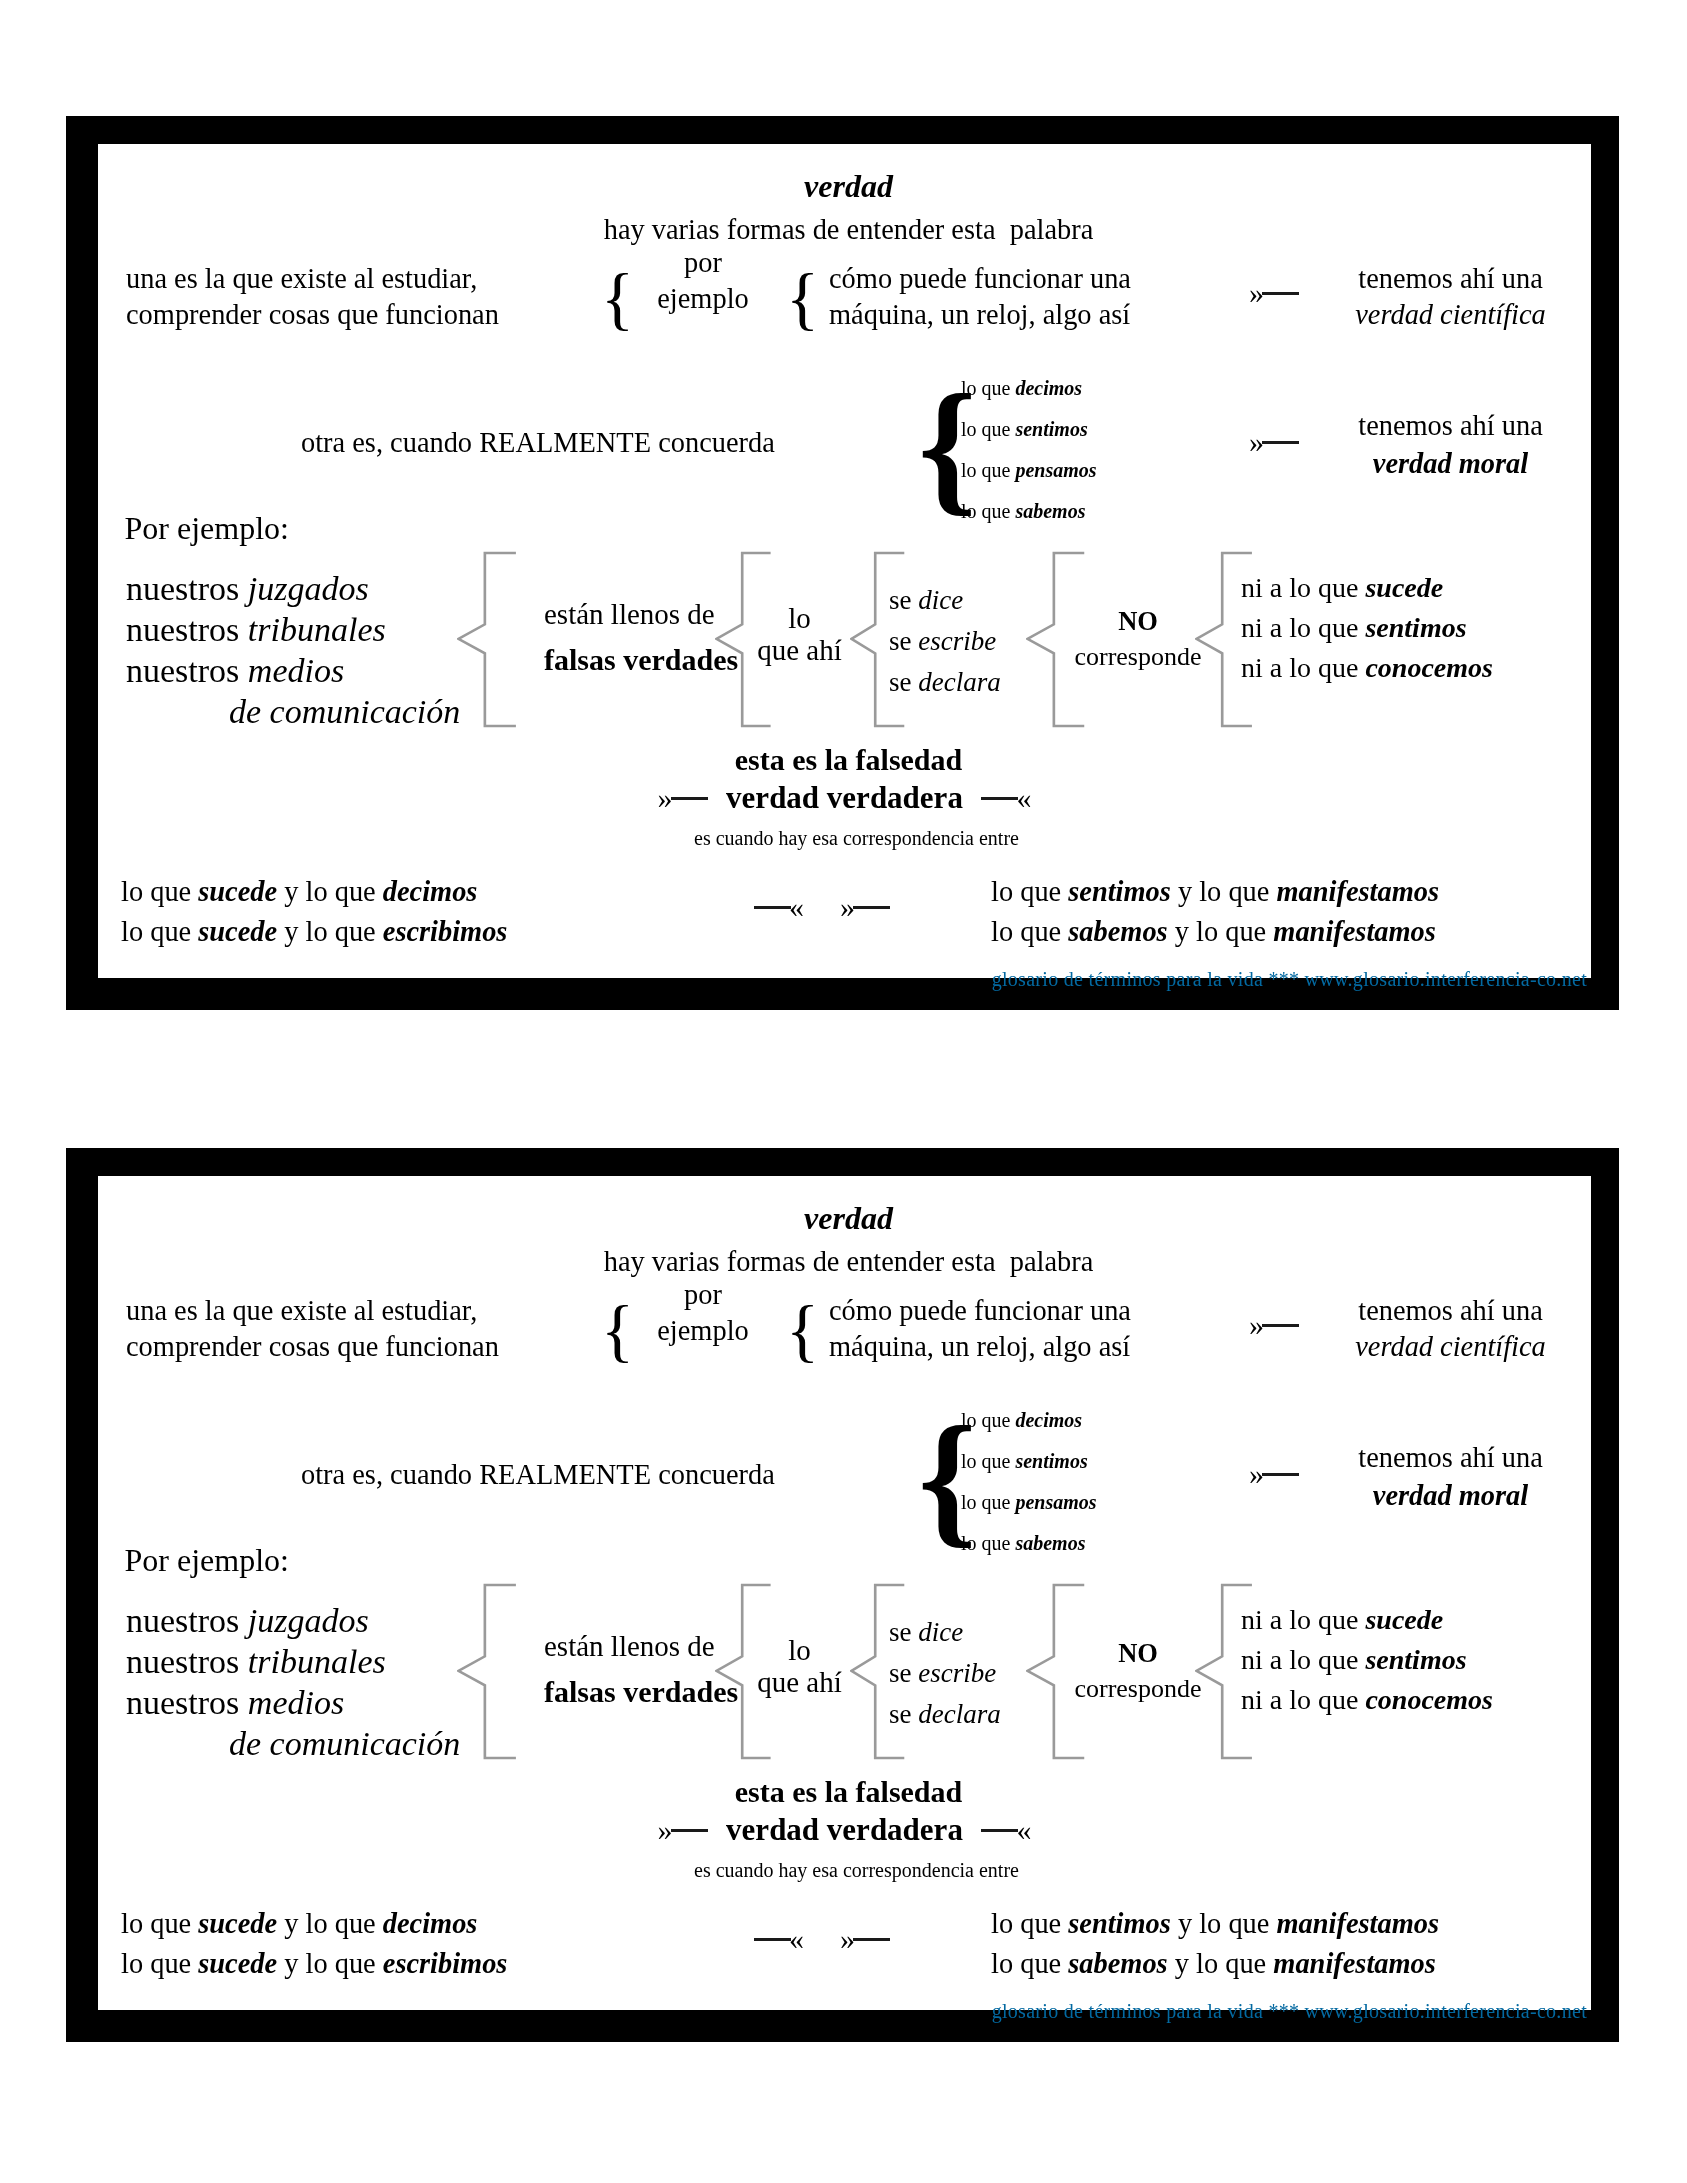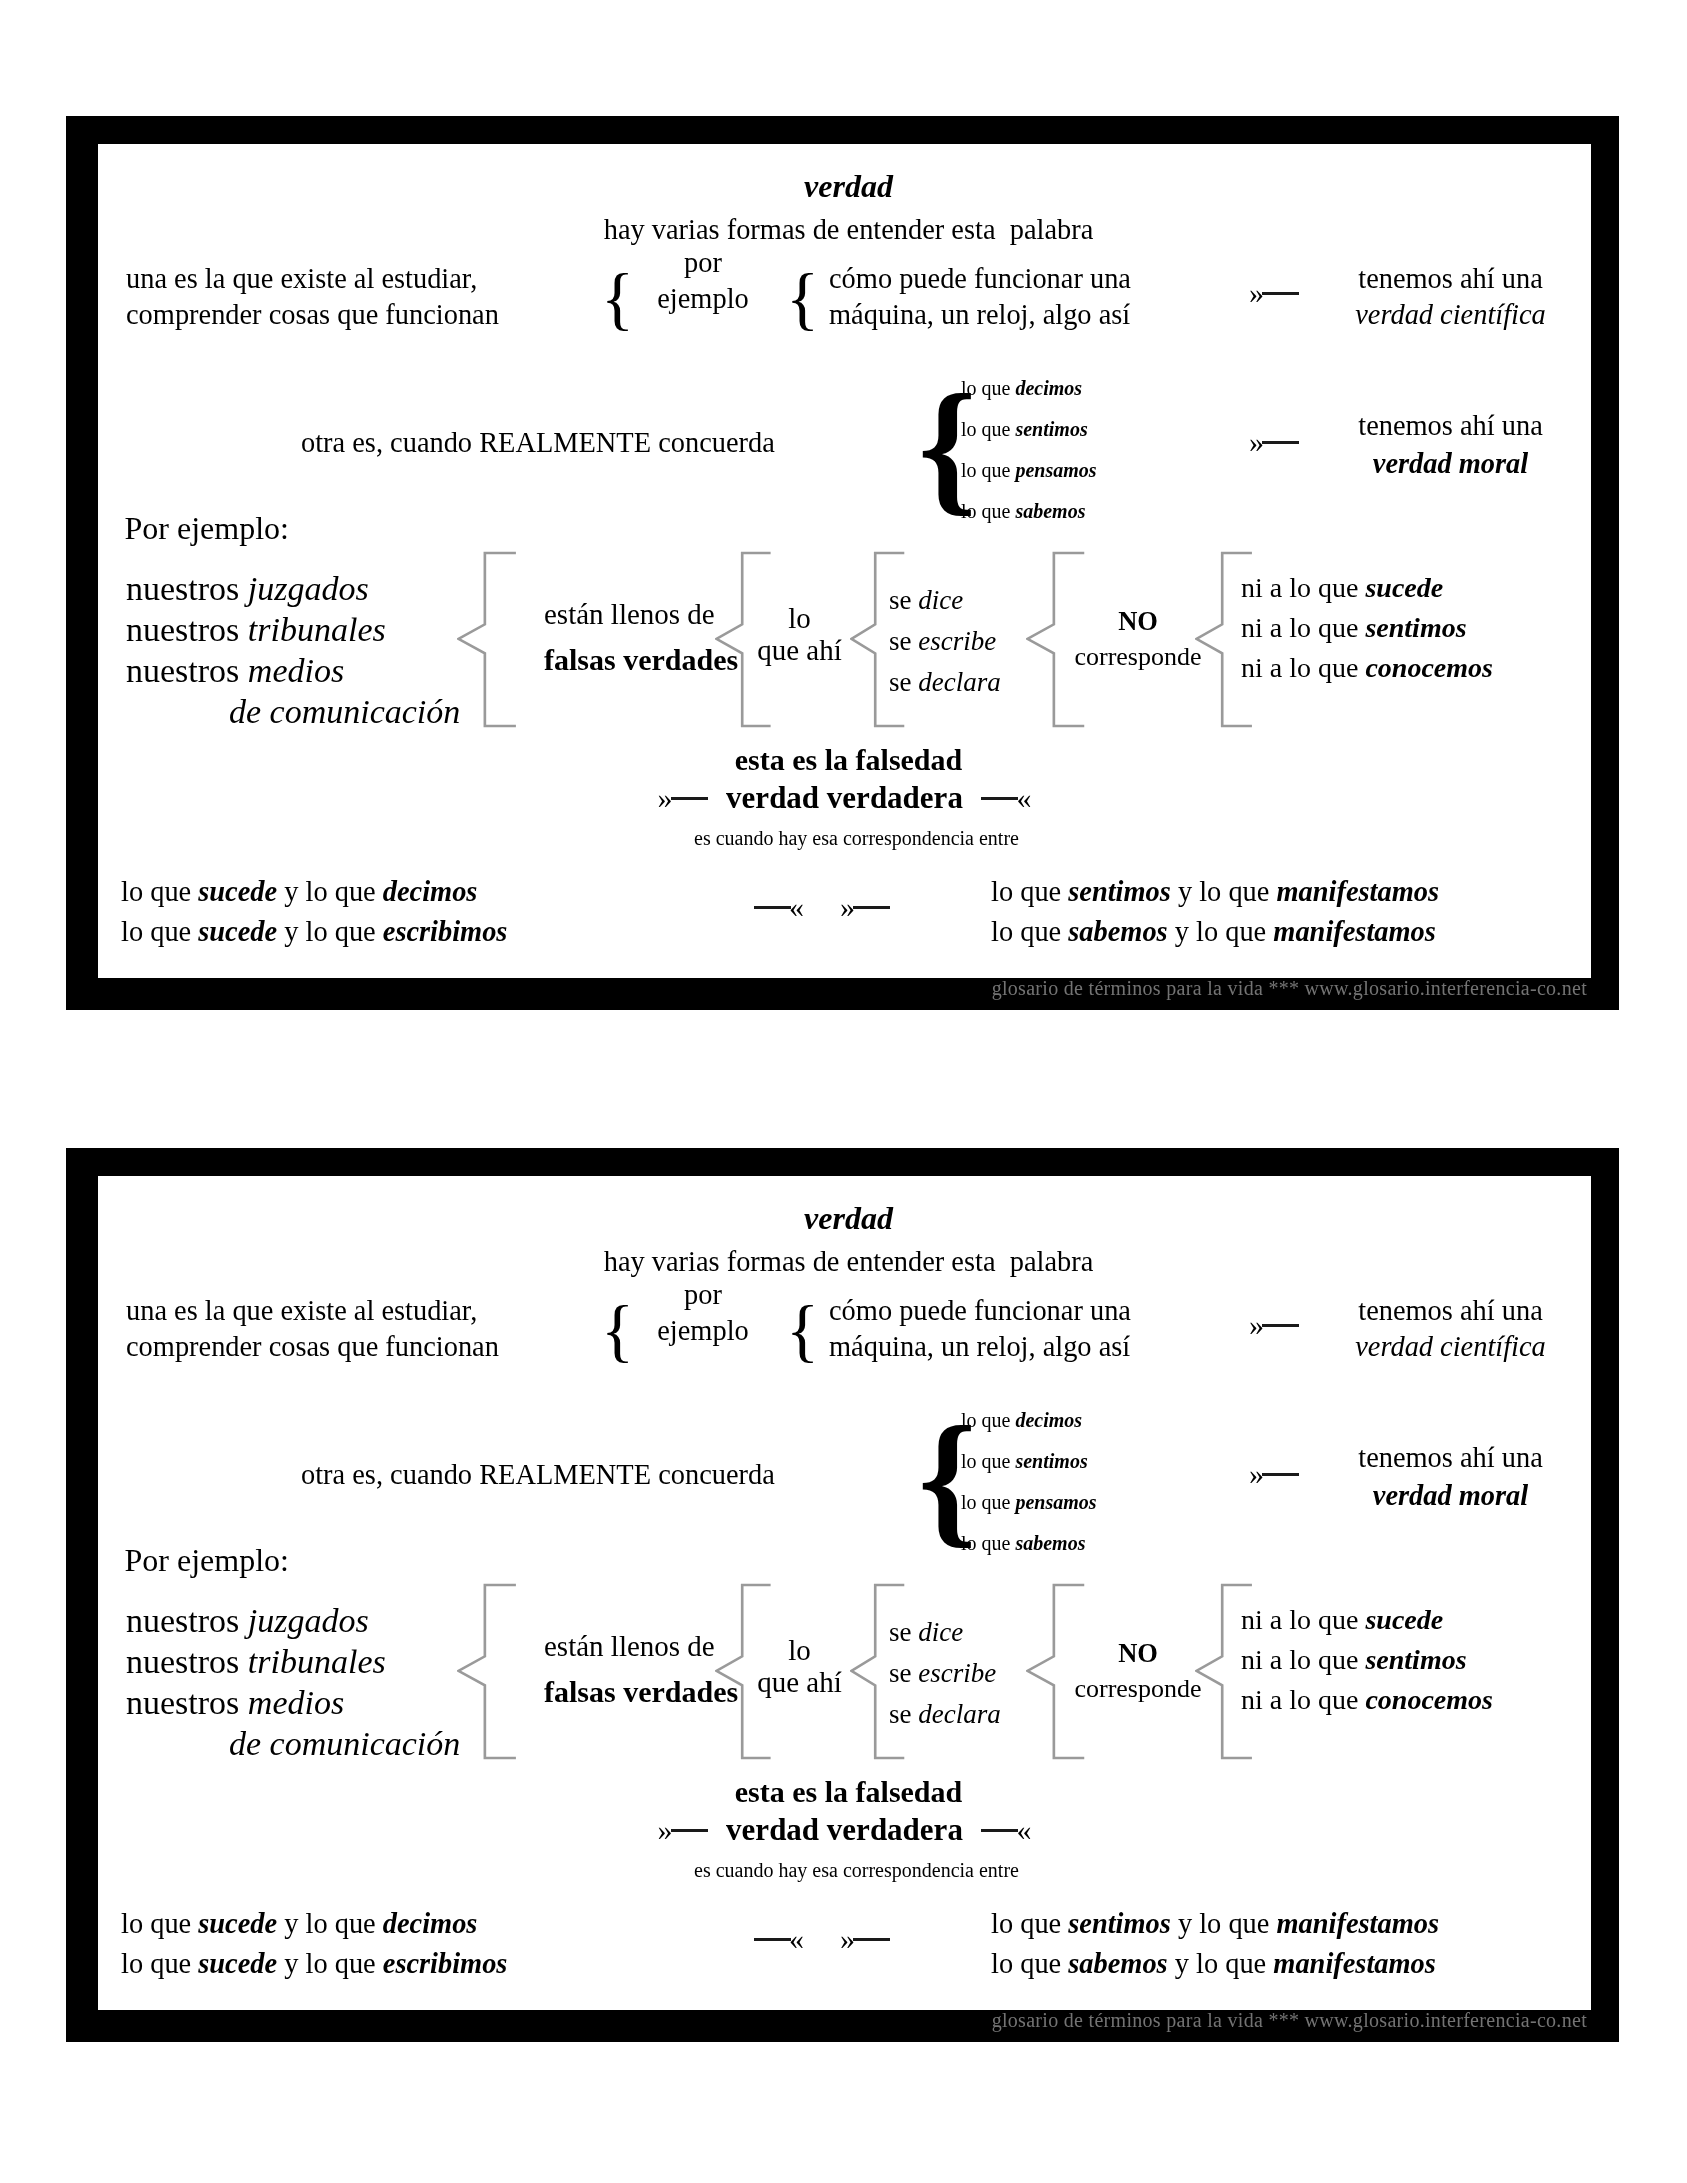--- a/index.html
+++ b/index.html
@@ -3,21 +3,21 @@
 <meta charset="utf-8">
 <style>
   html,body{margin:0;padding:0;background:#ffffff;}
   .page{position:relative;width:1687px;height:2183px;background:#ffffff;
         font-family:"Liberation Serif",serif;color:#000;overflow:hidden;}
   .panel{position:absolute;left:66px;width:1553px;height:894px;background:#000;}
   .panel-1{top:116px;}
   .panel-2{top:1148px;}
   .panel-inner{position:absolute;left:32px;top:28.4px;width:1493px;height:834px;
                background:#ffffff;}
-  .panel-footer{position:absolute;right:32px;bottom:10px;color:#737373;
+  .panel-footer{position:absolute;right:32px;bottom:19px;color:#0369a1;
                 font-size:20px;letter-spacing:0.3px;white-space:nowrap;}
 
   .abs{position:absolute;}
   .ctr{left:4px;width:1493px;text-align:center;}
   .it{font-style:italic;}
   .bi{font-weight:bold;font-style:italic;}
 
   .title{top:24px;font-size:32px;font-weight:bold;font-style:italic;}
   .subtitle{top:70px;font-size:28.4px;white-space:pre;}
 

